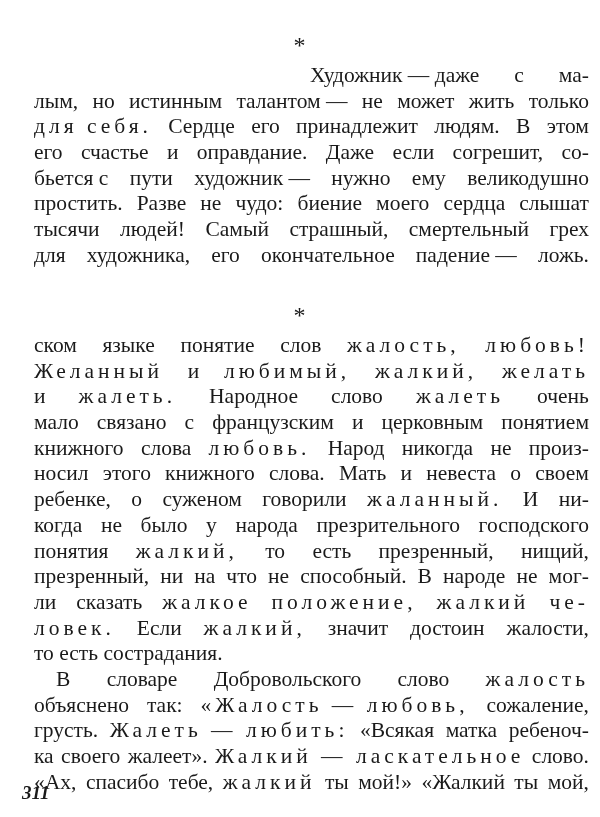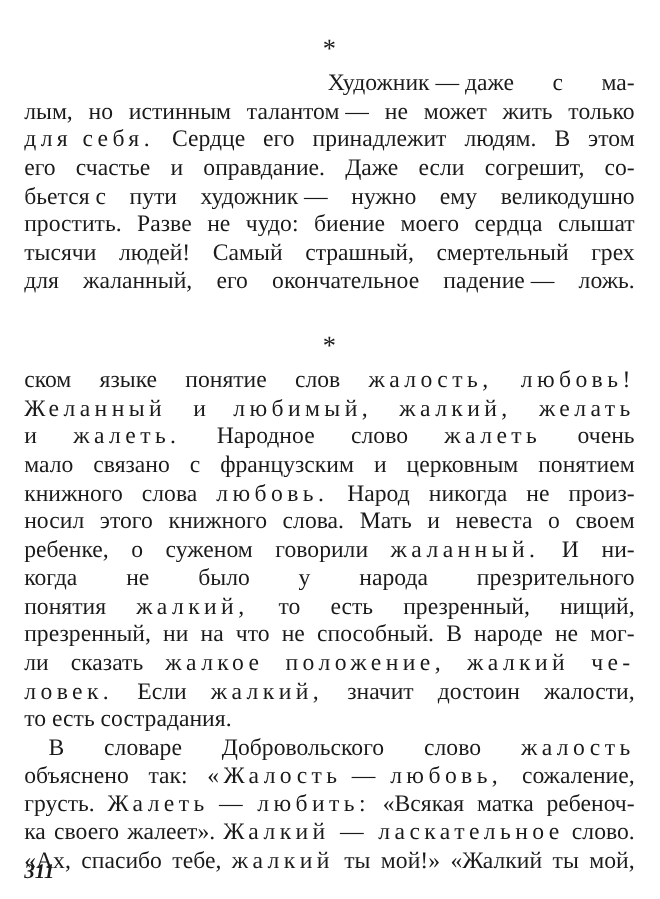--- a/index.html
+++ b/index.html
@@ -1,20 +1,20 @@
 <!DOCTYPE html>
 <html><head>
 <meta charset="utf-8">
 <style>
   html, body { margin: 0; padding: 0; background: #ffffff; }
   body { width: 600px; height: 817px; position: relative; overflow: hidden;
          font-family: "Liberation Serif", "DejaVu Serif", serif; color: #1a1a1a; }
   .page { position: absolute; left: 22px; top: 0; width: 555px; }
   .star { position: absolute; left: 0; width: 555px; text-align: center; font-size: 24px; line-height: 24px; }
-  .block { position: absolute; left: 0; width: 555px; }
+  .block { position: absolute; left: 12px; width: 555px; }
   .line { height: 25.7px; line-height: 25.7px; font-size: 21.5px; white-space: nowrap;
           display: flex; justify-content: space-between; transform-origin: left center; }
   .line.last { justify-content: flex-start; gap: 9px; }
   .line.indent-big { padding-left: 276px; }
   .line.indent-para { padding-left: 22px; }
   .sp { letter-spacing: 4px; text-align: center; }
   .folio { position: absolute; left: 0; width: 555px; top: 782px; text-align: left;
            font-style: italic; font-weight: bold; font-size: 19px; }
 </style>
 </head>
@@ -78,21 +78,21 @@
       <div class="line">
         <span>тысячи</span>
         <span>людей!</span>
         <span>Самый</span>
         <span>страшный,</span>
         <span>смертельный</span>
         <span>грех</span>
       </div>
       <div class="line">
         <span>для</span>
-        <span>жаланный,</span>
+        <span>художника,</span>
         <span>его</span>
         <span>окончательное</span>
         <span>падение —</span>
         <span>ложь.</span>
       </div>
     </div>
 
   <div class="star" style="top:303px">*</div>
   <div class="block" style="top:333px" id="s2">
       <div class="line">
@@ -156,20 +156,21 @@
         <span>И</span>
         <span>ни-</span>
       </div>
       <div class="line">
         <span>когда</span>
         <span>не</span>
         <span>было</span>
         <span>у</span>
         <span>народа</span>
         <span>презрительного</span>
+        <span>господского</span>
       </div>
       <div class="line">
         <span>понятия</span>
         <span class="sp">жалкий,</span>
         <span>то</span>
         <span>есть</span>
         <span>презренный,</span>
         <span>нищий,</span>
       </div>
       <div class="line">

